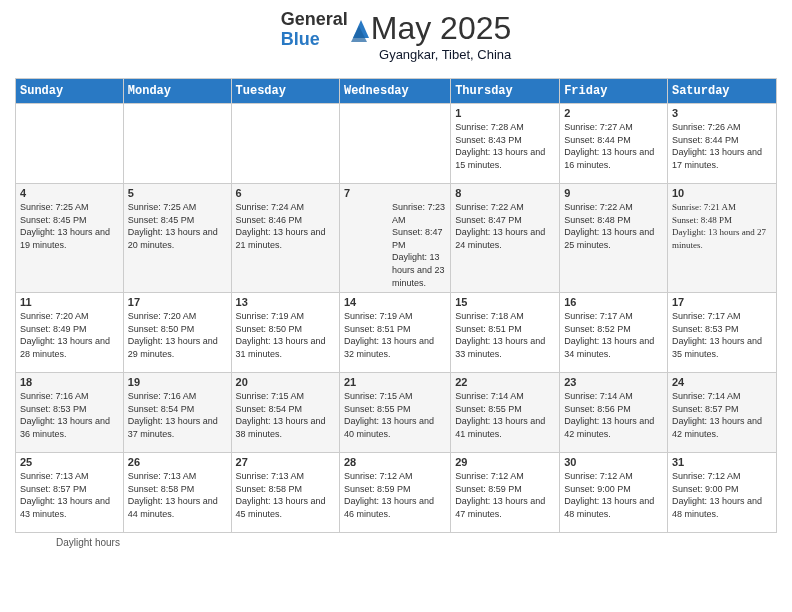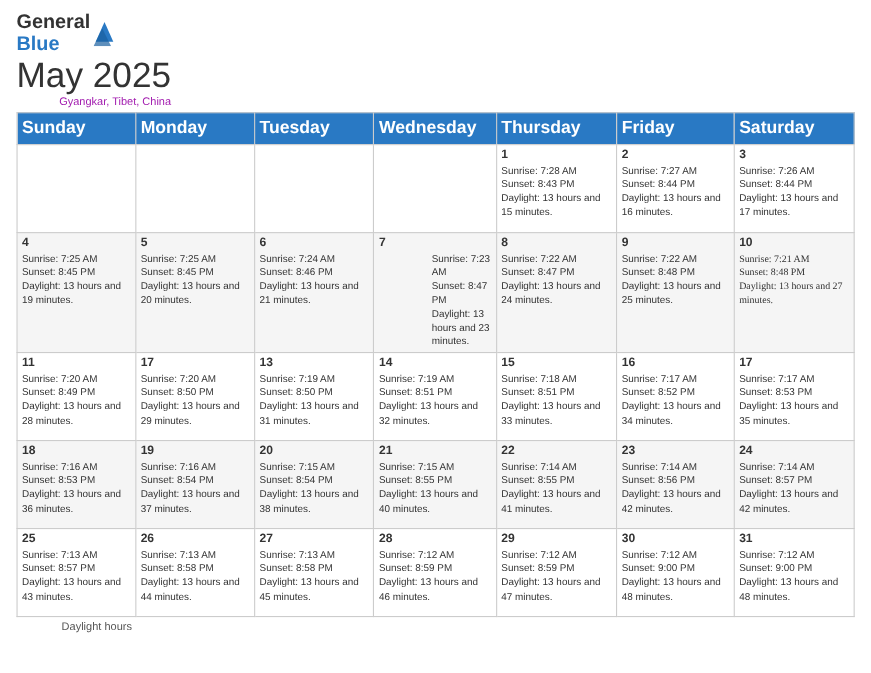--- a/index.html
+++ b/index.html
@@ -11,24 +11,23 @@
       overflow: hidden;
     }
     .page {
       width: 792px;
       height: 612px;
       background: #fff;
       padding: 10px 15px;
     }
     .header {
       display: flex;
-      justify-content: flex-start;
+      justify-content: center;
       align-items: flex-start;
-      margin-bottom: 4px;
-      flex-direction: column;
+      margin-bottom: 16px;
     }
     .logo {
       display: flex;
       align-items: center;
     }
     .logo-text {
       display: flex;
       flex-direction: column;
       line-height: 1.1;
     }
@@ -39,34 +38,35 @@
     }
     .title-block {
       text-align: right;
     }
     .month-title {
       font-size: 32px;
       font-weight: normal;
       color: #333;
     }
     .location {
-      font-size: 10px;
-      color: #a21caf;
+      font-size: 13px;
+      color: #0f172a;
     }
     .calendar {
       width: 100%;
       border-collapse: collapse;
     }
     .calendar th {
       background: #2979c4;
       color: #fff;
-      font-size: 16px;
+      font-size: 12px;
       padding: 5px 4px;
       text-align: left;
       border: 1px solid #ccc;
+      font-family: Liberation Mono, monospace;
     }
     .calendar td {
       border: 1px solid #ccc;
       vertical-align: top;
       padding: 3px 4px;
       font-size: 9.5px;
       color: #333;
       width: 113px;
       height: 80px;
     }

